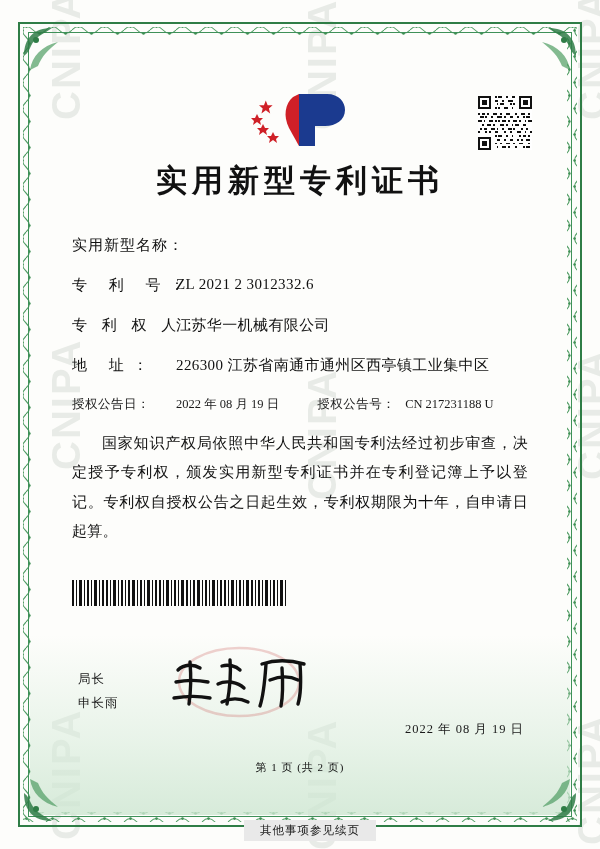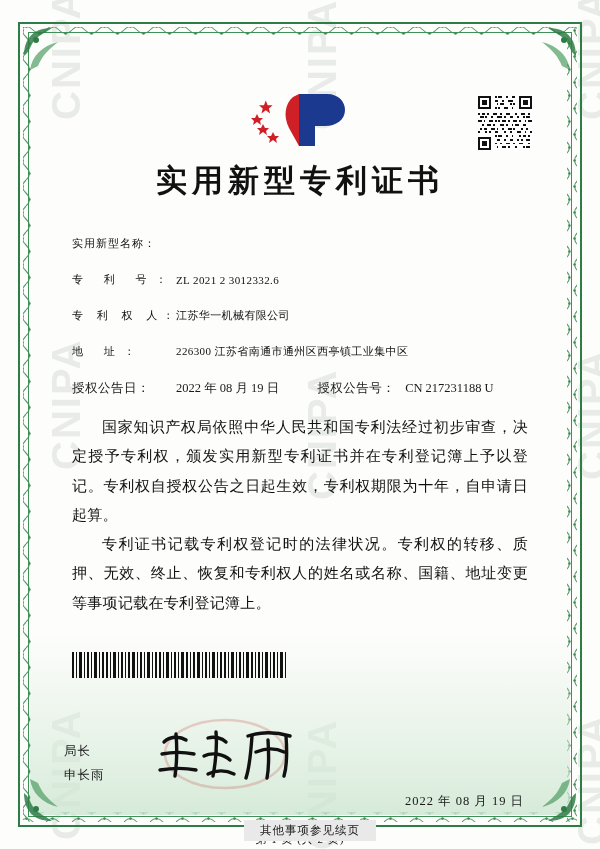--- a/index.html
+++ b/index.html
@@ -127,22 +127,22 @@
     letter-spacing: 5px;
     color: #111;
     font-family: Liberation Serif, serif;
   }
 
   .fields {
     margin: 34px 26px 0 26px;
   }
   .field {
     display: flex;
-    align-items: center;
-    font-size: 11px;
+    align-items: flex-start;
+    font-size: 15px;
     margin-bottom: 21px;
     color: #111;
   }
   .field .lbl {
     width: 104px;
     flex: 0 0 104px;
     letter-spacing: 0.5px;
     white-space: nowrap;
   }
   .field .lbl.sp4 { letter-spacing: 9px; }
@@ -178,21 +178,21 @@
   .para p { margin: 0; text-indent: 2em; }
 
   .barcode {
     margin: 34px 0 0 26px;
     height: 26px;
     width: 214px;
   }
 
   .sign-block {
     position: relative;
-    margin: 54px 26px 0 18px;
+    margin: 54px 26px 0 32px;
     height: 62px;
   }
   .sign-labels {
     position: absolute;
     left: 0;
     top: 4px;
     font-size: 12.5px;
     line-height: 1.9;
     letter-spacing: 1px;
   }
@@ -469,21 +469,20 @@
         </span>
         <span class="half right">
           <span class="lbl auto">授权公告号：</span>
           <span>CN 217231188 U</span>
         </span>
       </div>
     </div>
 
     <div class="para">
       <p>国家知识产权局依照中华人民共和国专利法经过初步审查，决定授予专利权，颁发实用新型专利证书并在专利登记簿上予以登记。专利权自授权公告之日起生效，专利权期限为十年，自申请日起算。</p>
-      <p>专利证书记载专利权登记时的法律状况。专利权的转移、质押、无效、终止、恢复和专利权人的姓名或名称、国籍、地址变更等事项记载在专利登记簿上。</p>
     </div>
 
     <svg class="barcode" viewBox="0 0 214 26" preserveAspectRatio="none" shape-rendering="crispEdges">
       <g fill="#111">
         <rect x="0" y="0" width="2" height="26"></rect>
           <rect x="4" y="0" width="1" height="26"></rect>
           <rect x="7" y="0" width="3" height="26"></rect>
         <rect x="12" y="0" width="1" height="26"></rect>
           <rect x="15" y="0" width="2" height="26"></rect>
           <rect x="19" y="0" width="1" height="26"></rect>

